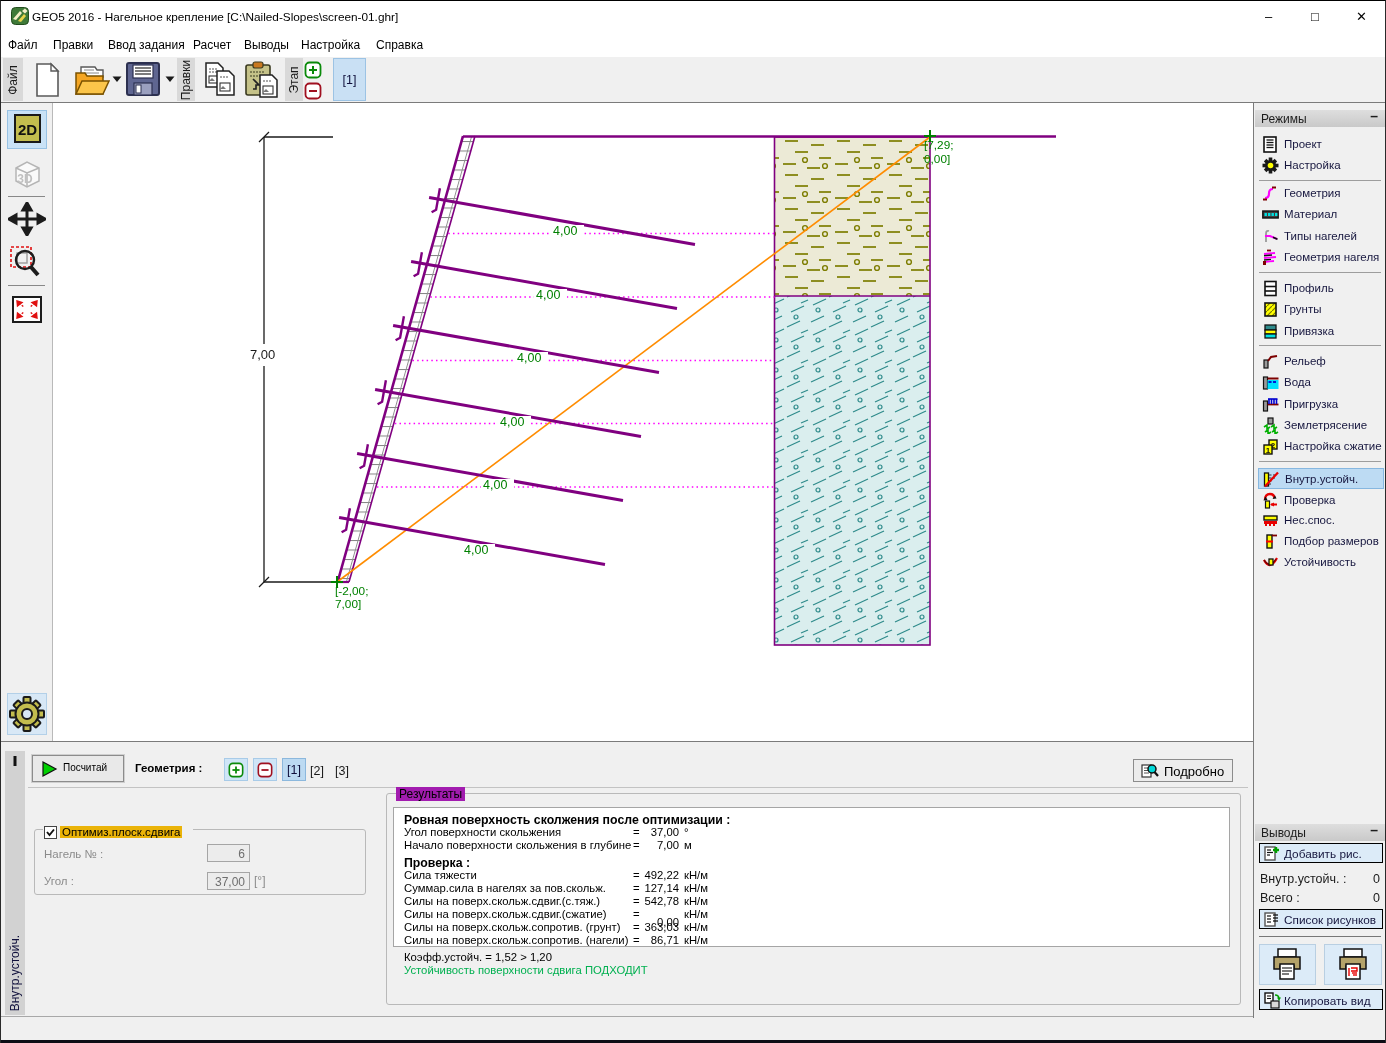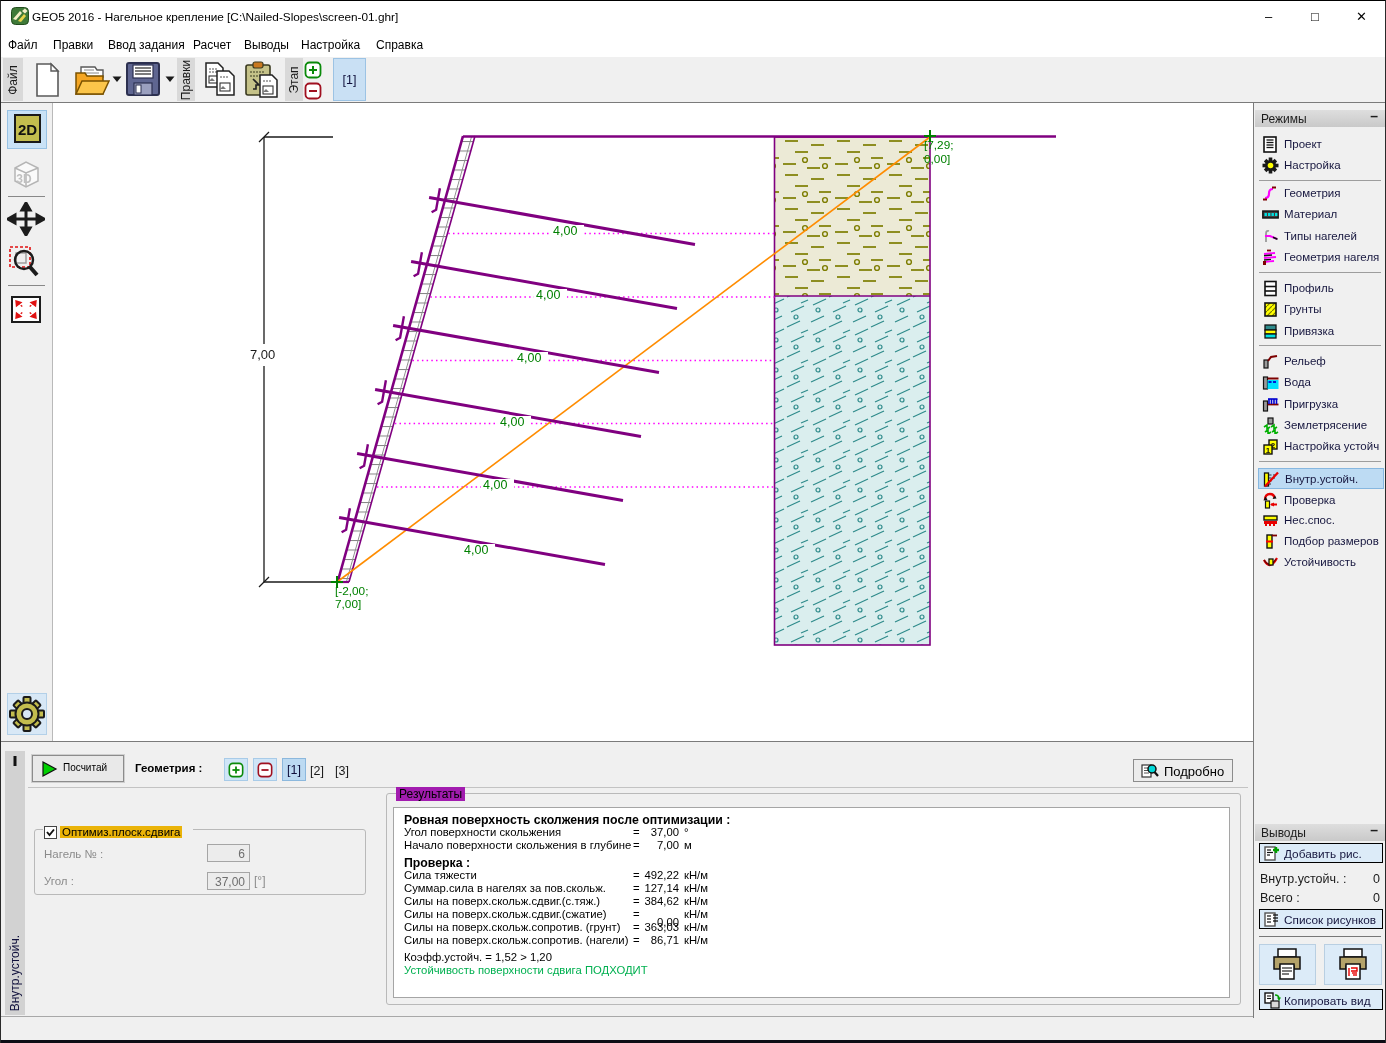--- a/index.html
+++ b/index.html
@@ -14,21 +14,21 @@
 
 #menubar { position:absolute; left:0; top:30px; width:1384px; height:26px; background:#ffffff; font-size:12px; color:#000; }
 #menubar span { position:absolute; top:7px; }
 
 #toolbar { position:absolute; left:0; top:56px; width:1384px; height:46px; background:#f0f0f0; border-bottom:1px solid #7b7b7b; }
 .vtab { position:absolute; top:1px; height:43px; background:#d9d9d9; }
 .vtab span { position:absolute; left:50%; top:50%; transform:translate(-50%,-50%) rotate(-90deg); white-space:nowrap; font-size:12px; color:#1a1a1a; }
 .tbico { position:absolute; top:4px; }
 
 #lsb { position:absolute; left:0; top:102px; width:52px; height:638px; background:#f0f0f0; border-right:1px solid #b9b9b9; }
-.lbtn { position:absolute; left:6px; width:40px; }
+.lbtn { position:absolute; left:6px; width:40px;text-align:center; }
 .lsep { position:absolute; left:7px; width:37px; border-top:1px solid #888; }
 
 #draw { position:absolute; left:52px; top:102px; width:1200px; height:638px; background:#ffffff; }
 
 #rp { position:absolute; left:1252px; top:102px; width:133px; height:916px; background:#f0f0f0; border-left:1px solid #7b7b7b; border-bottom:1px solid #b5b5b5; }
 .rphead { position:absolute; left:1px; width:131px; height:17px; background:linear-gradient(#dedede,#c9c9c9); font-size:12px; color:#1c1c1c; }
 .rphead b { position:absolute; left:6px; top:2px; font-weight:normal; }
 .rphead .mins { position:absolute; right:8px; top:-2px; font-weight:bold; font-size:14px; }
 .ritem { position:absolute; left:4px; width:126px; height:21px; font-size:11.5px; color:#16163e; }
 .ritem svg { position:absolute; left:4px; top:2px; }
@@ -42,21 +42,21 @@
 #bstrip { position:absolute; left:4px; top:9px; width:20px; height:264px; background:#d2d2d2; }
 #bstrip .vtxt { position:absolute; left:50%; bottom:4px; transform:translateX(-50%) rotate(180deg); writing-mode:vertical-rl; font-size:12px; color:#10103c; white-space:nowrap; }
 .gbtn { position:absolute; background:#e9e9e9; border:1px solid #8c8c8c; }
 .flatnum { position:absolute; top:22px; font-size:12.5px; color:#1a1a1a; }
 #combo { position:absolute; left:36px; top:53px; width:342px; height:18px; background:#fff; border:1px solid #99a8b5; font-size:12px; color:#000; }
 #combo .arr { position:absolute; right:1px; top:1px; width:15px; height:14px; background:#e6e6e6; border:1px solid #aaa; }
 .grpbox { position:absolute; border:1px solid #b9b9b9; border-radius:3px; }
 .grplab { position:absolute; top:-7px; background:#f0f0f0; font-size:12px; padding:0 3px; }
 .gray { color:#8b8b8b; }
 .inbox { position:absolute; width:43px; height:18px; background:#ececec; border:1px solid #a5a5a5; font-size:12px; color:#6e6e6e; text-align:right; padding:2px 4px 0 0; }
-#results { position:absolute; left:392px; top:65px; width:837px; height:191px; background:#fff; border:1px solid #a5a5a5; font-size:11.3px; color:#000; }
+#results { position:absolute; left:392px; top:65px; width:837px; height:140px; background:#fff; border:1px solid #a5a5a5; font-size:11.3px; color:#000; }
 #results b { font-size:12.3px; }
 .rl { position:absolute; left:10px; white-space:nowrap; }
 .req { position:absolute; left:239px; }
 .rv { position:absolute; left:245px; width:40px; text-align:right; }
 .ru { position:absolute; left:290px; }
 
 #status { position:absolute; left:0; top:1017px; width:1384px; height:22px; background:#f0f0f0; }
 #dockbar { position:absolute; left:0; top:1039px; width:1386px; height:4px; background:#0c0c14; margin-left:-1px; }
 </style>
 </head>
@@ -494,21 +494,21 @@
       </svg>
       <span>Землетрясение</span>
     </div>
   <div class="ritem" style="top:332.5px">
       <svg width="17" height="17" viewBox="0 0 17 17">
         <rect x="7" y="2" width="8" height="9" fill="#ffff00" stroke="#111" stroke-width="1.4"></rect>
         <text x="11" y="9.5" font-size="8" font-weight="bold" text-anchor="middle" fill="#111">2</text>
         <rect x="2" y="7" width="8" height="9" fill="#ffff00" stroke="#111" stroke-width="1.4"></rect>
         <text x="6" y="14.5" font-size="8" font-weight="bold" text-anchor="middle" fill="#111">1</text>
       </svg>
-      <span>Настройка устойч</span>
+      <span>Настройка сжатие</span>
     </div>
   <div class="rsep" style="top:357.5px"></div>
   <div class="ritem sel" style="top:364.5px">
       <svg width="17" height="17" viewBox="0 0 17 17">
         <rect x="1.5" y="2" width="4" height="13" fill="#ffff00" stroke="#111" stroke-width="1.3"></rect>
         <g stroke="#333" stroke-width="1.1">
           <line x1="6" y1="4" x2="14" y2="4" stroke-dasharray="2.5 1.5"></line>
           <line x1="6" y1="7" x2="12" y2="7" stroke-dasharray="2.5 1.5"></line>
           <line x1="6" y1="10" x2="10" y2="10" stroke-dasharray="2.5 1.5"></line>
           <line x1="6" y1="13" x2="8" y2="13" stroke-dasharray="2.5 1.5"></line>
@@ -719,21 +719,21 @@
     <span class="rl" style="top:61px">Сила тяжести</span>
       <span class="req" style="top:61px">=</span>
       <span class="rv" style="top:61px">492,22</span>
       <span class="ru" style="top:61px">кН/м</span>
     <span class="rl" style="top:74px">Суммар.сила в нагелях за пов.скольж.</span>
       <span class="req" style="top:74px">=</span>
       <span class="rv" style="top:74px">127,14</span>
       <span class="ru" style="top:74px">кН/м</span>
     <span class="rl" style="top:87px">Силы на поверх.скольж.сдвиг.(с.тяж.)</span>
       <span class="req" style="top:87px">=</span>
-      <span class="rv" style="top:87px">384,62</span>
+      <span class="rv" style="top:87px">542,78</span>
       <span class="ru" style="top:87px">кН/м</span>
     <span class="rl" style="top:100px">Силы на поверх.скольж.сдвиг.(сжатие)</span>
       <span class="req" style="top:100px">=</span>
       <span class="rv" style="top:108px">0,00</span>
       <span class="ru" style="top:100px">кН/м</span>
     <span class="rl" style="top:113px">Силы на поверх.скольж.сопротив. (грунт)</span>
       <span class="req" style="top:113px">=</span>
       <span class="rv" style="top:113px">363,03</span>
       <span class="ru" style="top:113px">кН/м</span>
     <span class="rl" style="top:126px">Силы на поверх.скольж.сопротив. (нагели)</span>

